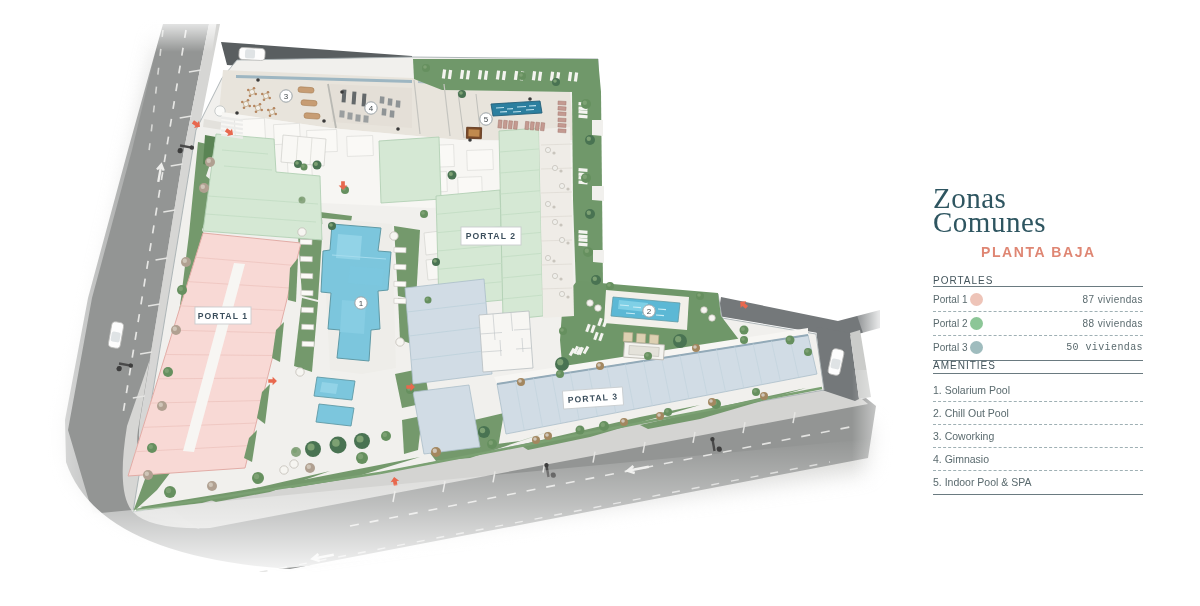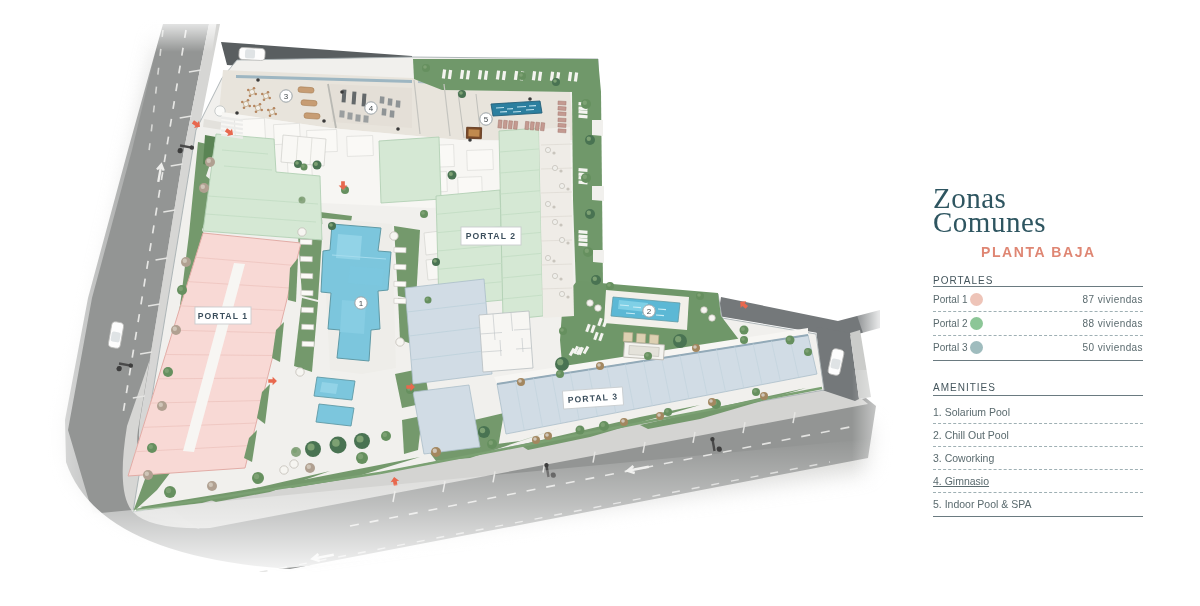--- a/index.html
+++ b/index.html
@@ -689,28 +689,28 @@
 
   <div style="display:flex;align-items:center;font-size:10px;color:#5a6a6e;padding:5px 0;border-bottom:1px dashed #9fb0b4;">
     <span>Portal 2</span>
         <span style="width:13px;height:13px;border-radius:50%;background:#8cc697;margin-left:3px;"></span>
         <span style="margin-left:auto;letter-spacing:0.4px;">88 viviendas</span>
       </div>
 
   <div style="display:flex;align-items:center;font-size:10px;color:#5a6a6e;padding:5px 0 6px 0;border-bottom:1.2px solid #6a7a80;">
     <span>Portal 3</span>
         <span style="width:13px;height:13px;border-radius:50%;background:#9fbcbe;margin-left:3px;"></span>
-        <span style="margin-left:auto;letter-spacing:0.4px;">50 viviendas</span>
+        <span style="margin-left:auto;letter-spacing:0.4px;font-family:Liberation Mono, monospace;">50 viviendas</span>
       </div>
 
-  <div style="margin-top:22px;font-size:10px;line-height:10px;letter-spacing:1px;color:#44555c;border-bottom:1.2px solid #6a7a80;padding-bottom:2px;">AMENITIES</div>
+  <div style="font-size:10px;line-height:10px;letter-spacing:1px;color:#44555c;border-bottom:1.2px solid #6a7a80;padding-bottom:2px;">AMENITIES</div>
 
   <div style="font-size:10.5px;line-height:11px;color:#5a6a6e;padding:11px 0 5px 0;border-bottom:1px dashed #9fb0b4;">1. Solarium Pool</div>
 
   <div style="font-size:10.5px;line-height:11px;color:#5a6a6e;padding:6px 0 5px 0;border-bottom:1px dashed #9fb0b4;">2. Chill Out Pool</div>
 
   <div style="font-size:10.5px;line-height:11px;color:#5a6a6e;padding:6px 0 5px 0;border-bottom:1px dashed #9fb0b4;">3. Coworking</div>
 
-  <div style="font-size:10.5px;line-height:11px;color:#5a6a6e;padding:6px 0 5px 0;border-bottom:1px dashed #9fb0b4;text-decoration:underline;">4. Gimnasio</div>
+  <div style="font-size:10.5px;line-height:11px;color:#5a6a6e;padding:6px 0 5px 0;border-bottom:1px dashed #9fb0b4;">4. Gimnasio</div>
 
   <div style="font-size:10.5px;line-height:11px;color:#5a6a6e;padding:6px 0 6px 0;border-bottom:1.2px solid #6a7a80;">5. Indoor Pool &amp; SPA</div>
 </div>
 
 </div>
 </body></html>

